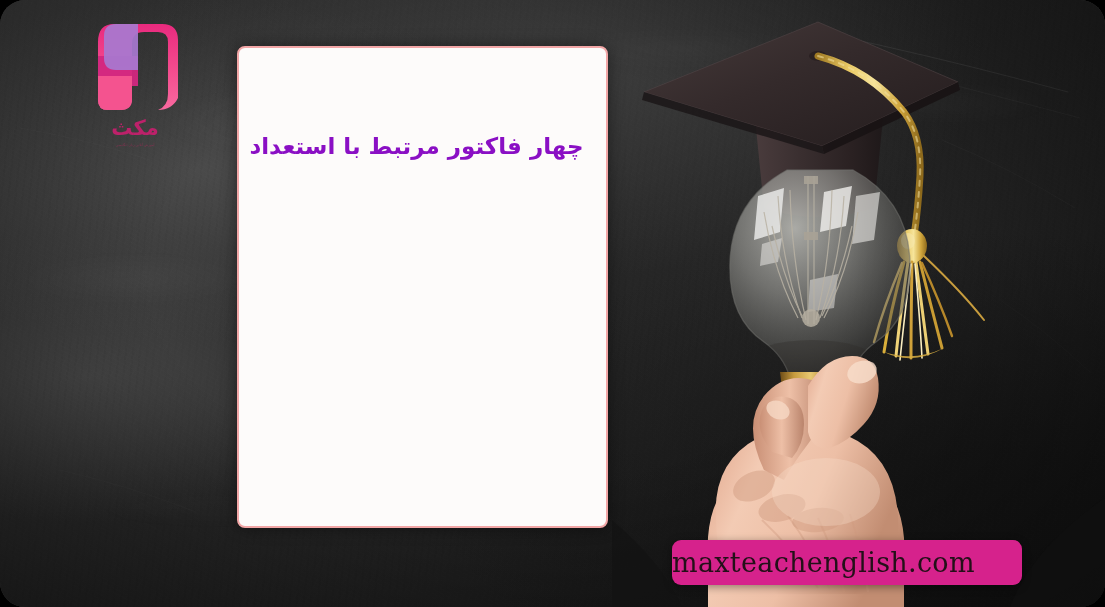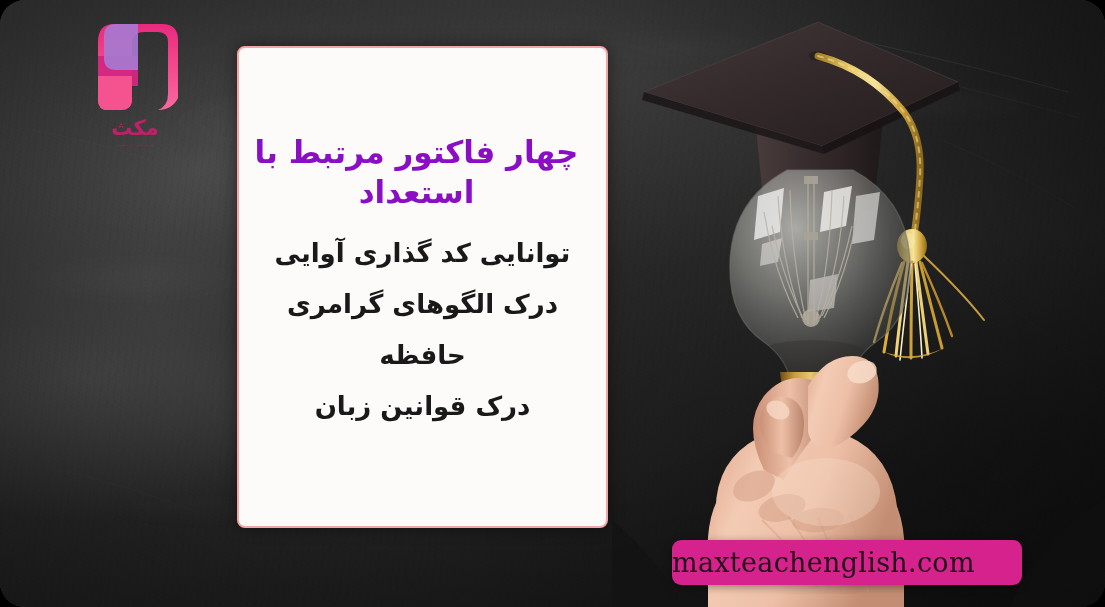--- a/index.html
+++ b/index.html
@@ -76,21 +76,21 @@
     background:#fdfbfa;
     border:2px solid #f2a6a6;
     border-radius:8px;
     box-shadow:0 0 16px rgba(0,0,0,.45);
     box-sizing:border-box;
   }
   .card-title{
     position:absolute;right:20px;left:8px;top:84px;
     text-align:center;
     color:#8a0fc4;
-    font-size:31px;font-weight:700;line-height:1.3;
+    font-size:23px;font-weight:700;line-height:1.3;
     direction:rtl;
     font-family:"DejaVu Sans","Liberation Sans",sans-serif;
   }
   .card-list{
     position:absolute;right:24px;left:24px;top:192px;
     margin:0;padding:0;list-style:none;
     direction:rtl;text-align:center;
   }
   .card-list li{
     color:#191919;
@@ -161,26 +161,20 @@
       <path d="M18 22 Q18 10 30 10 L52 10 L52 56 L30 56 Q18 56 18 44 Z" fill="#a878d0" opacity=".93"></path>
 
       <path d="M12 62 L46 62 L46 86 Q46 96 34 96 L22 96 Q12 96 12 86 Z" fill="#f4538f"></path>
     </svg>
     <div class="logo-wordmark">مکث</div>
     <div class="logo-tagline">آموزش آنلاین زبان انگلیسی</div>
   </div>
 
   <div class="card">
     <div class="card-title">چهار فاکتور مرتبط با استعداد</div>
-    <ul class="card-list">
-      <li>توانایی کد گذاری آوایی</li>
-      <li>درک الگوهای گرامری</li>
-      <li>حافظه</li>
-      <li>درک قوانین زبان</li>
-    </ul>
   </div>
 
   <div class="photo">
     <svg width="493" height="607" viewBox="0 0 493 607">
       <defs>
         <linearGradient id="capTop" x1="0" y1="0" x2="1" y2="1">
           <stop offset="0%" stop-color="#463a3a"></stop>
           <stop offset="45%" stop-color="#342a2b"></stop>
           <stop offset="100%" stop-color="#231c1d"></stop>
         </linearGradient>

